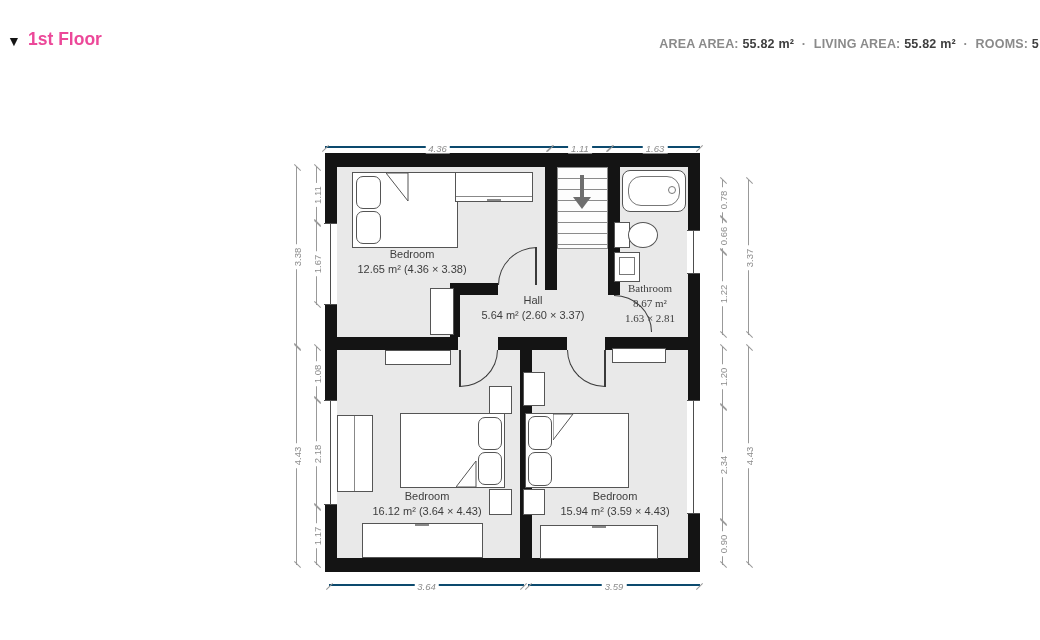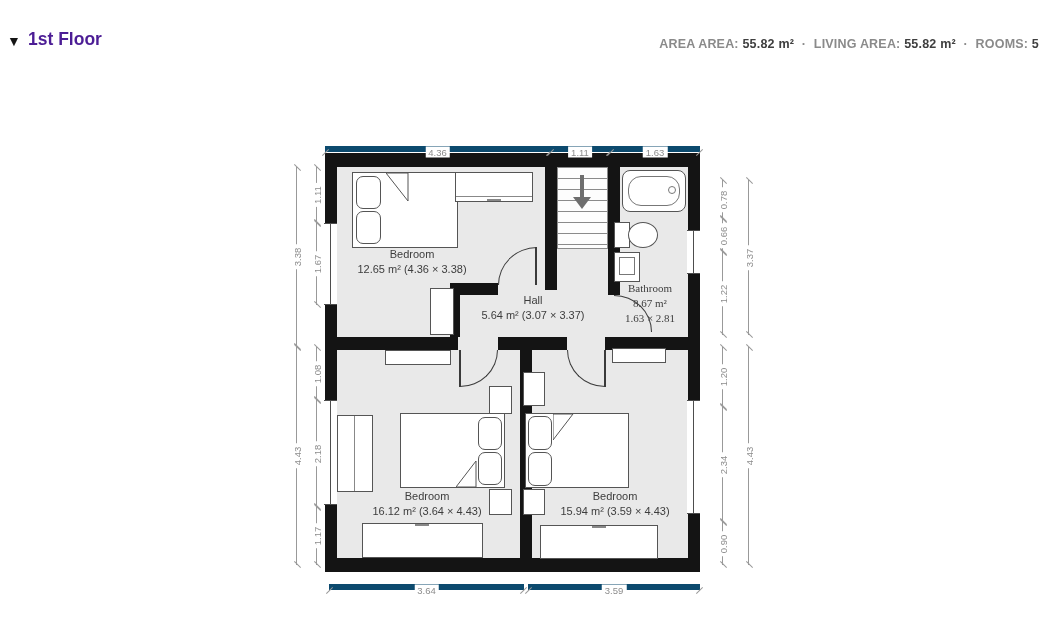--- a/index.html
+++ b/index.html
@@ -1,21 +1,21 @@
 <!DOCTYPE html>
 <html><head>
 <meta charset="utf-8">
 <style>
   html,body{margin:0;padding:0;background:#fff;}
   #canvas{position:relative;width:1040px;height:640px;background:#fff;overflow:hidden;
           font-family:"Liberation Sans",sans-serif;}
   .abs{position:absolute;}
   
   .hdr-toggle{position:absolute;left:7px;top:33px;font-size:14px;color:#141414;cursor:pointer;}
-  .hdr-title{position:absolute;left:28px;top:29px;font-size:17.5px;font-weight:bold;color:#4c1d95;}
+  .hdr-title{position:absolute;left:28px;top:29px;font-size:17.5px;font-weight:bold;color:#ec4899;}
   .hdr-stats{position:absolute;right:1px;top:37px;font-size:12.5px;letter-spacing:.2px;
              color:#8a8a8a;font-weight:bold;white-space:nowrap;}
   .hdr-stats .val{color:#3f3f3f;}
   .hdr-stats .sep{color:#8a8a8a;padding:0 4px;}
   
   .floor{position:absolute;background:#e9e9e9;}
   .wall{position:absolute;background:#141414;}
   .win{position:absolute;border-top:1px solid #4d4d4d;border-bottom:1px solid #4d4d4d;
        background:linear-gradient(to right,#fff 44%,#4d4d4d 44%,#4d4d4d 56%,#fff 56%);box-sizing:border-box;}
   .furn{position:absolute;background:#fff;border:1px solid #555;box-sizing:border-box;}
@@ -26,21 +26,21 @@
   .stairs{position:absolute;background:repeating-linear-gradient(to bottom,#fdfdfd 0 10px,#8a8a8a 10px 11px);
           border:1px solid #8a8a8a;box-sizing:border-box;}
   
   .arc{position:absolute;box-sizing:border-box;background:none;}
   .arc.tl{border-top:1.2px solid #3a3a3a;border-left:1.2px solid #3a3a3a;border-radius:100% 0 0 0;}
   .arc.tr{border-top:1.2px solid #3a3a3a;border-right:1.2px solid #3a3a3a;border-radius:0 100% 0 0;}
   .arc.br{border-bottom:1.2px solid #3a3a3a;border-right:1.2px solid #3a3a3a;border-radius:0 0 100% 0;}
   .arc.bl{border-bottom:1.2px solid #3a3a3a;border-left:1.2px solid #3a3a3a;border-radius:0 0 0 100%;}
   .leaf{position:absolute;background:#3a3a3a;}
   
-  .dh{position:absolute;border-top:6px solid #0c4a6e;height:0;}
+  .dh{position:absolute;border-top:2px solid #0c4a6e;height:0;font-style:italic;}
   .dh::before,.dh::after{content:"";position:absolute;top:-4.5px;width:1px;height:9px;background:#999;transform:rotate(45deg);}
   .dh::before{left:0;} .dh::after{right:0;}
   .dh>span{position:absolute;left:50%;top:0;transform:translate(-50%,-50%);background:#fff;
            padding:0 3px;font-size:9.5px;color:#8c8c8c;white-space:nowrap;line-height:11px;}
   .dv{position:absolute;border-left:1px solid #999;width:0;}
   .dv::before,.dv::after{content:"";position:absolute;left:-4.5px;height:1px;width:9px;background:#999;transform:rotate(45deg);}
   .dv::before{top:0;} .dv::after{bottom:0;}
   .dv>span{position:absolute;top:50%;left:0;transform:translate(-50%,-50%) rotate(-90deg);background:#fff;
            padding:0 3px;font-size:9.5px;color:#8c8c8c;white-space:nowrap;line-height:11px;}
   
@@ -141,21 +141,21 @@
     </svg>
   <div class="furn" style="left:540px;top:525px;width:118px;height:34px;"></div>
   <div class="mark" style="left:592px;top:526px;width:14px;height:2px;"></div>
 
   <div class="rlabel" style="left:412px;top:247px;">
     <div>Bedroom</div>
     <div>12.65 m² (4.36 × 3.38)</div>
   </div>
   <div class="rlabel" style="left:533px;top:293px;">
     <div>Hall</div>
-    <div>5.64 m² (3.07 × 3.37)</div>
+    <div>5.64 m² (2.60 × 3.37)</div>
   </div>
   <div class="rlabel" style="left:650px;top:281px;font-family:Liberation Serif, serif;">
     <div>Bathroom</div>
     <div>8.67 m²</div>
     <div>1.63 × 2.81</div>
   </div>
   <div class="rlabel" style="left:427px;top:489px;">
     <div>Bedroom</div>
     <div>16.12 m² (3.64 × 4.43)</div>
   </div>

